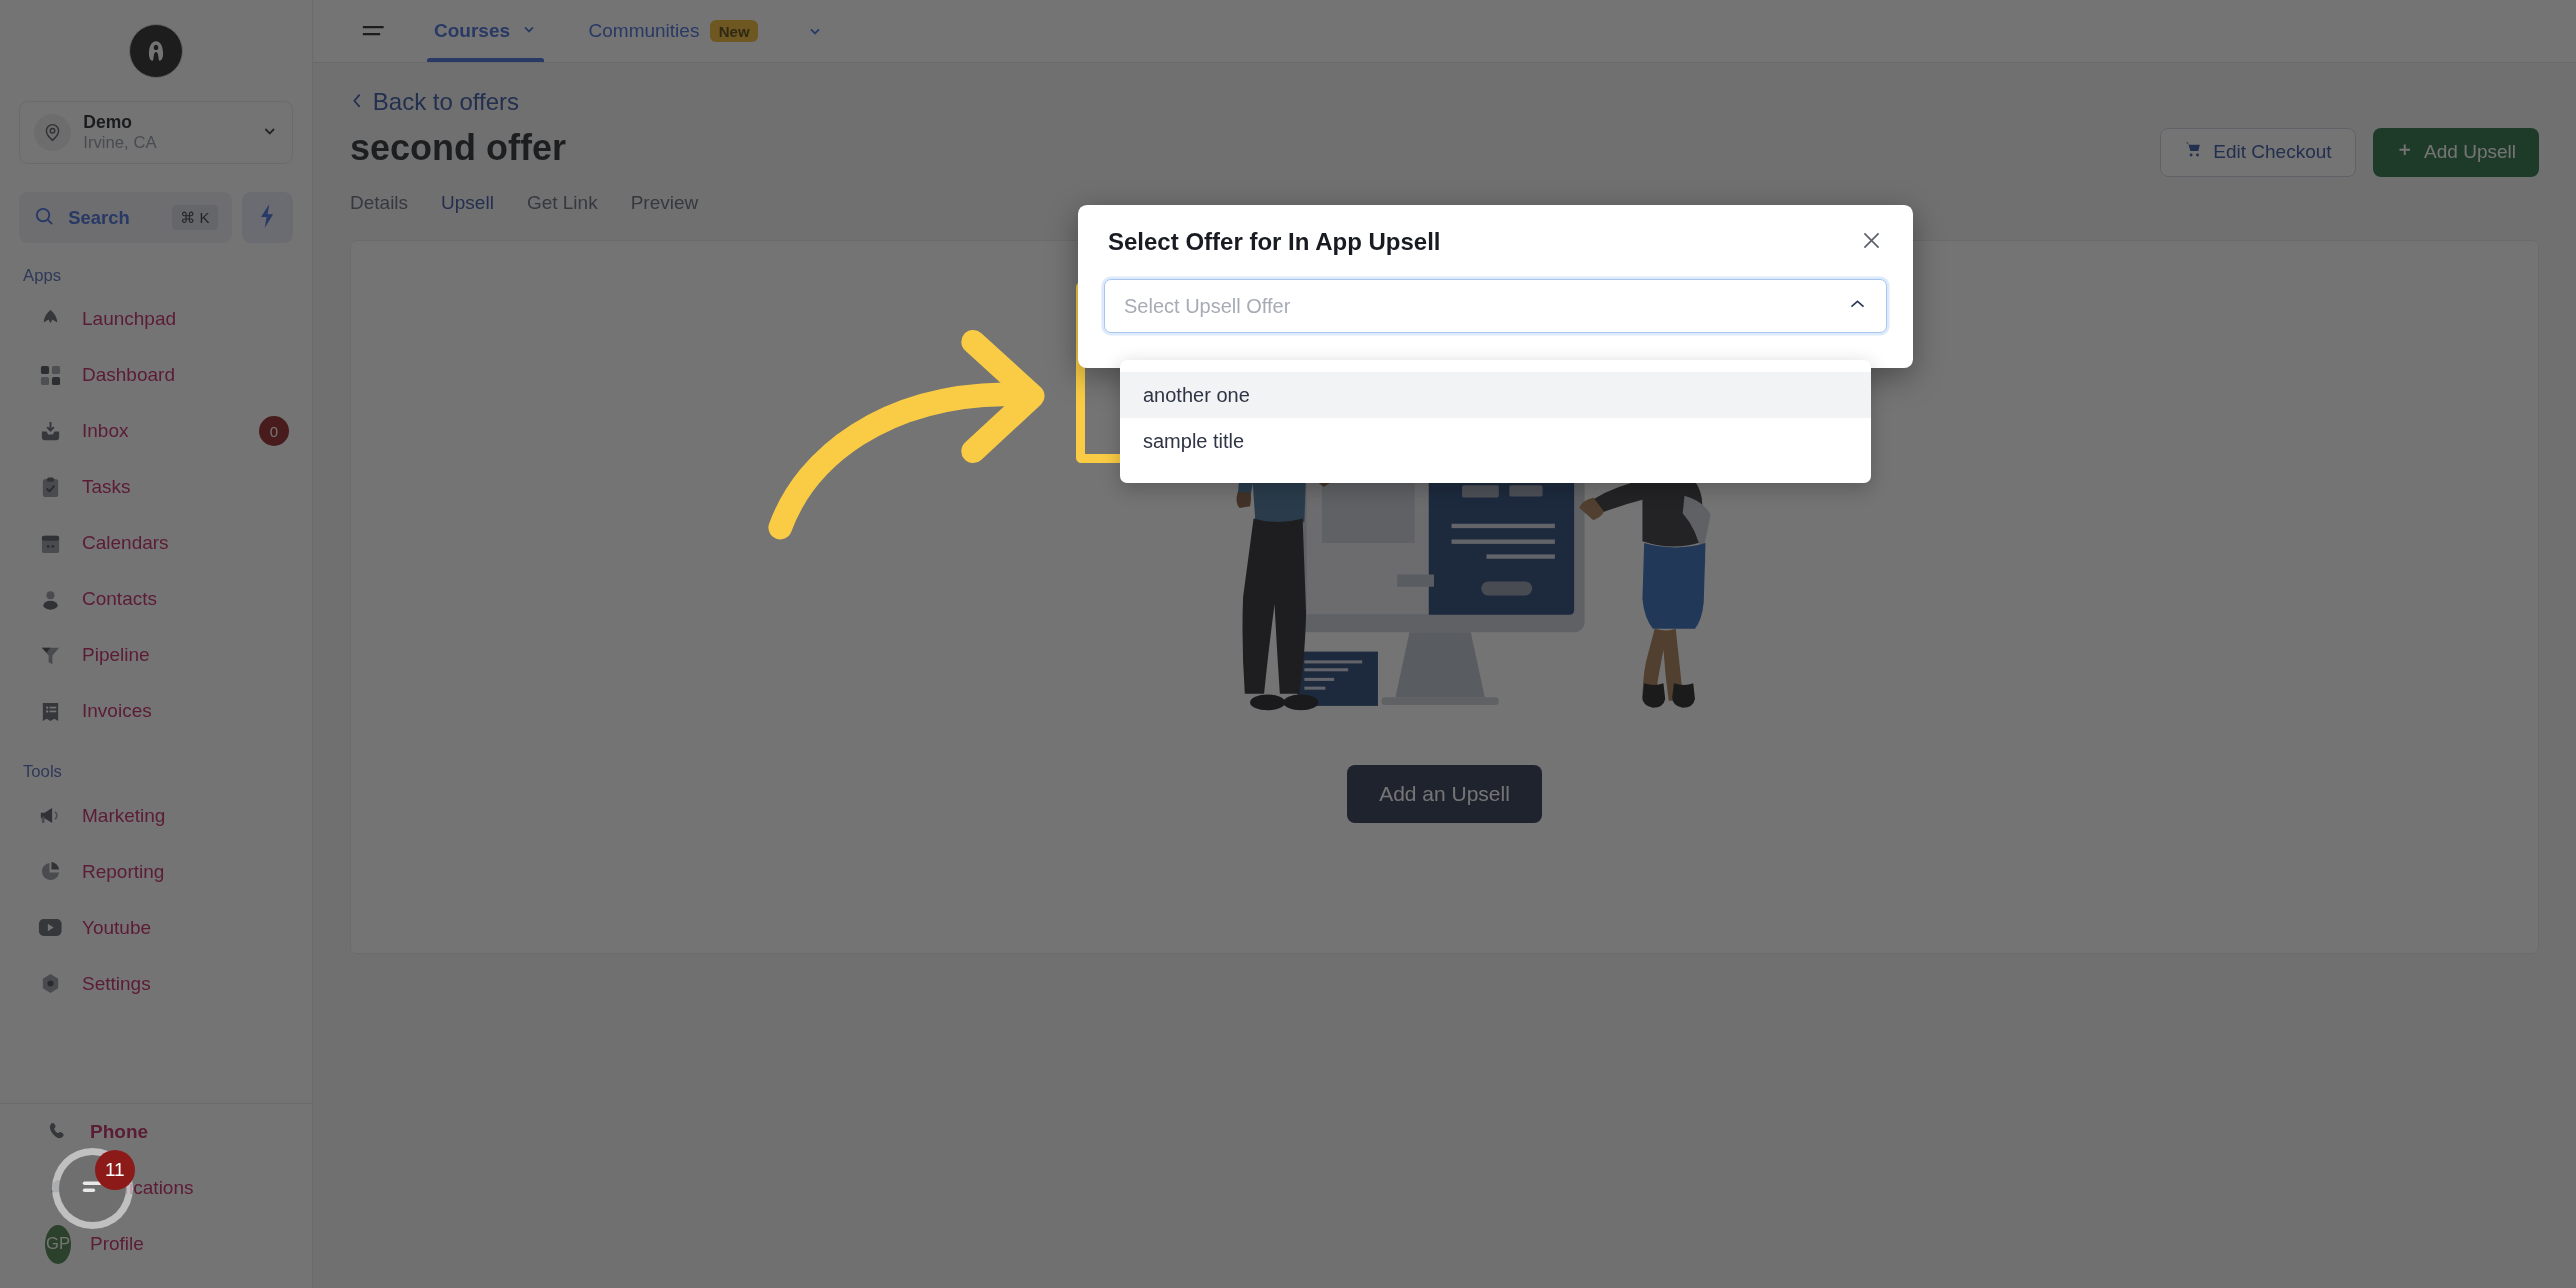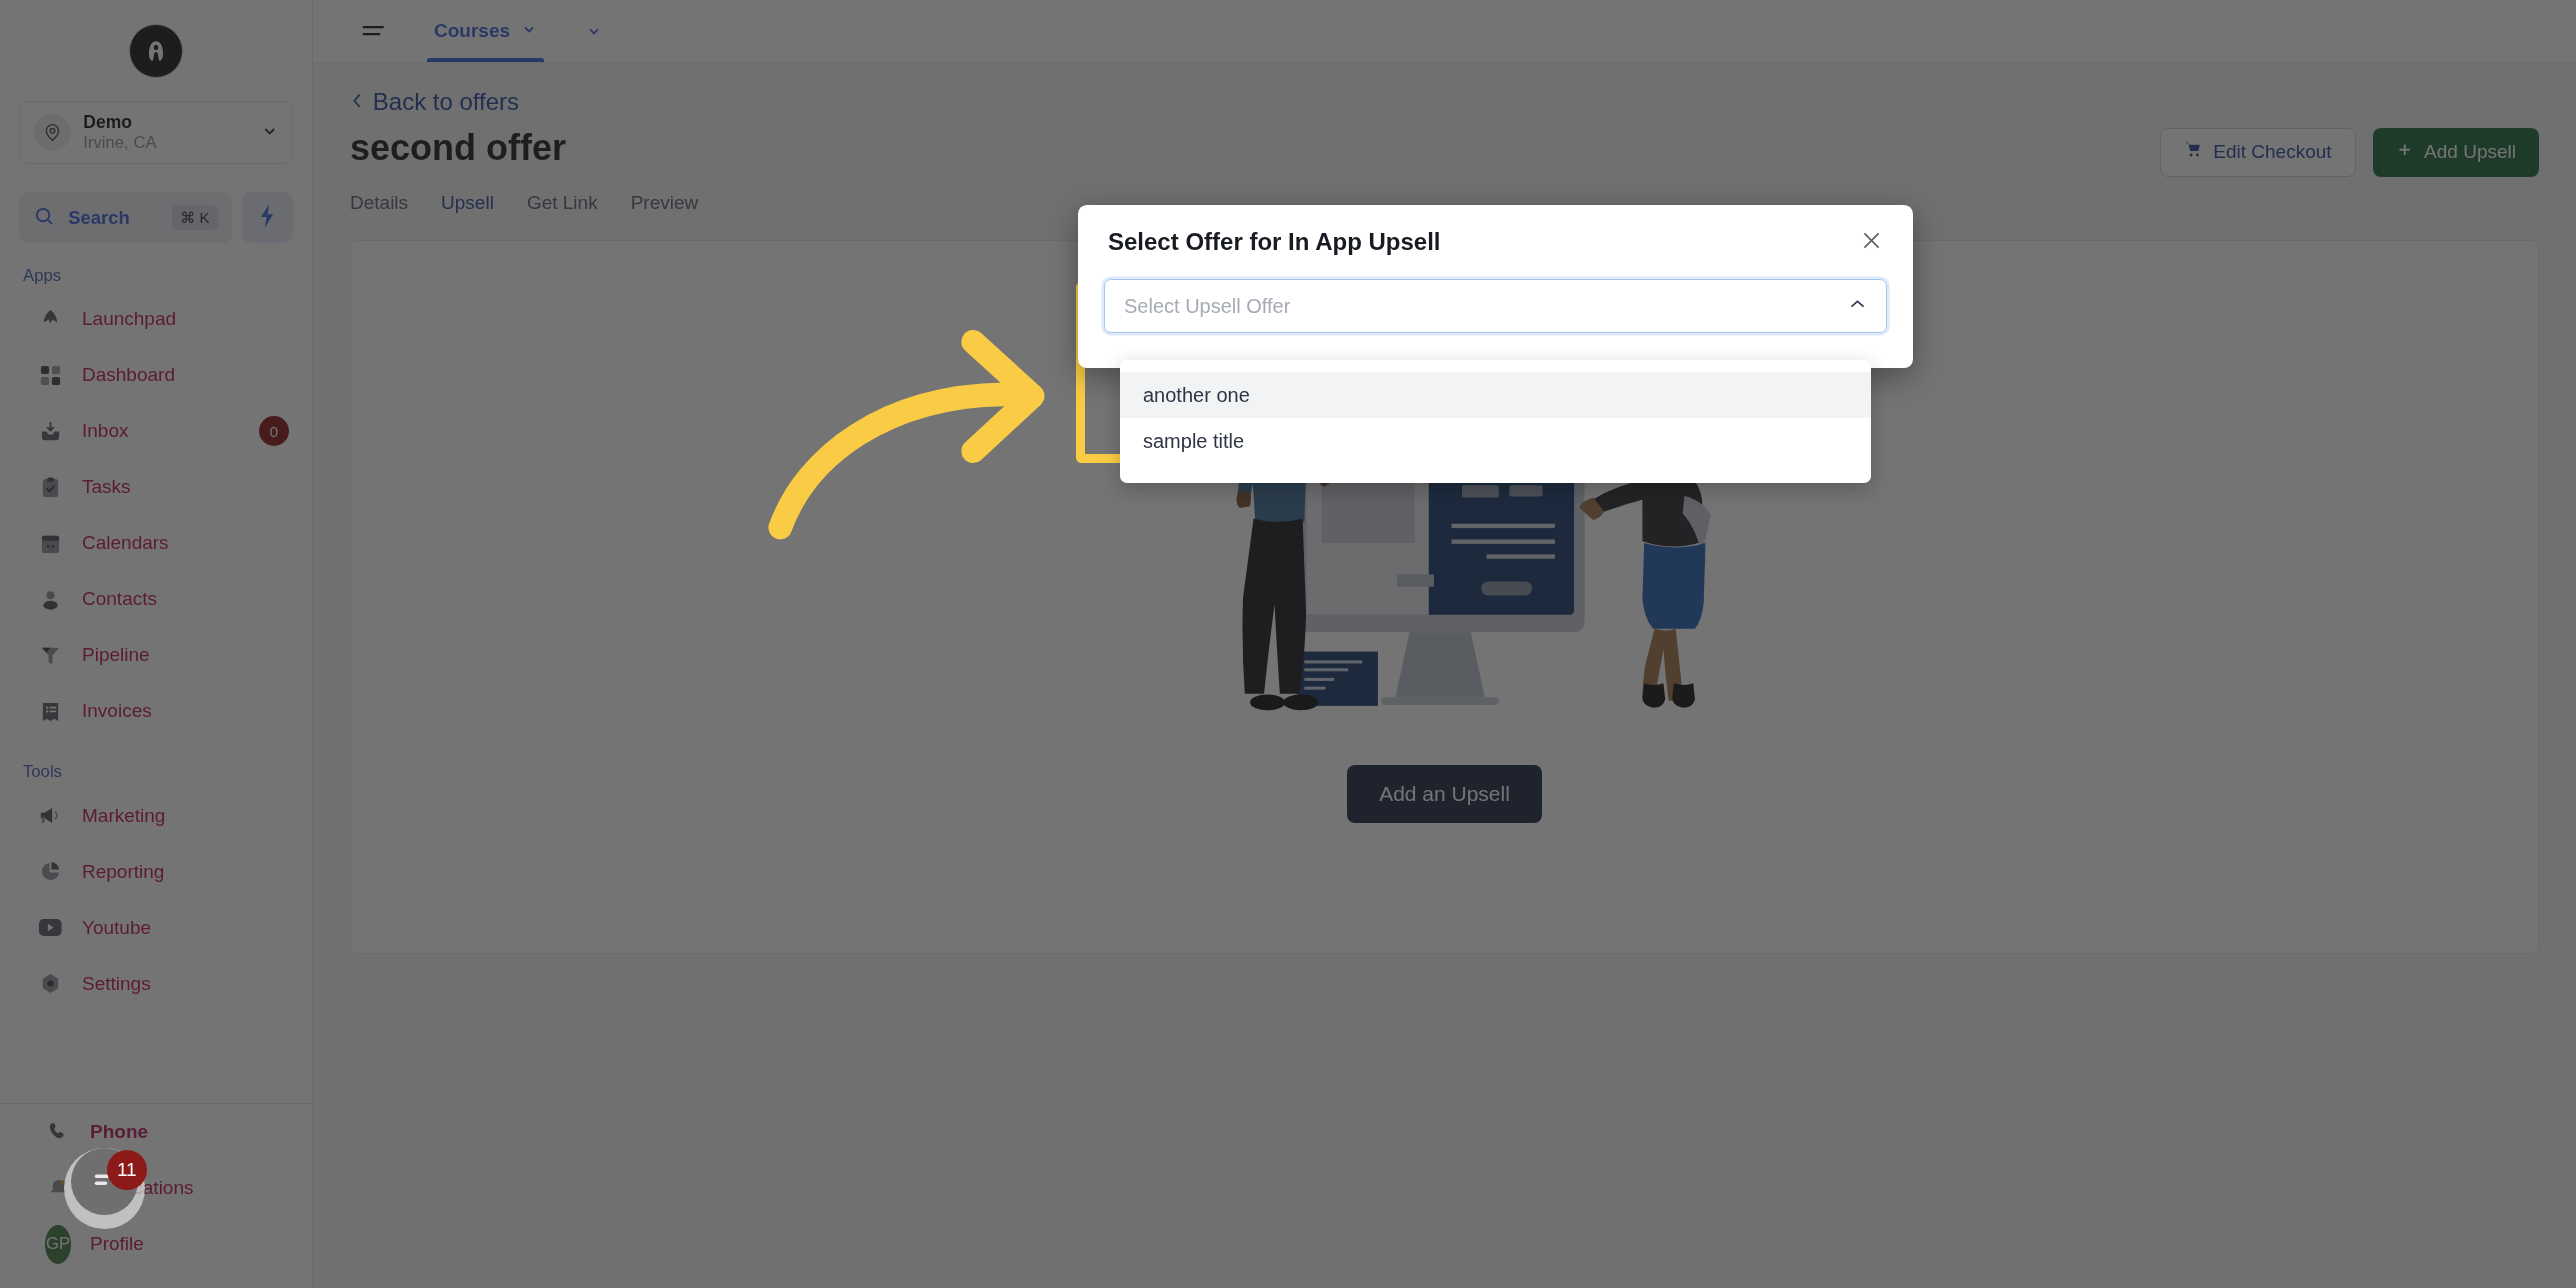--- a/index.html
+++ b/index.html
@@ -183,24 +183,24 @@
     left: 1076px; top: 282px; width: 734px; height: 181px;
     border: 9.6px solid #facc45; border-radius: 5.3px;
     background: transparent;
   }
 
   
   .arrow-ann { position:absolute; left: 754px; top: 324px; z-index: 61; }
 
   
   .chat-widget {
-    position:absolute; left: 64px; top: 1148px; z-index: 70;
+    position:absolute; left: 52px; top: 1148px; z-index: 70;
     width: 81px; height: 81px; border-radius: 50%;
     background: rgba(255,255,255,.55);
-    display:flex; justify-content:center;
+    display:flex; align-items:center; justify-content:center;
   }
   .chat-bubble {
     width: 67px; height: 67px; border-radius: 50%;
     background:#6f6f6f; display:flex;align-items:center;justify-content:center;
   }
   .chat-badge {
     position:absolute; right:-1.8px; top: 1.8px;
     min-width:40px;height:40px;border-radius:20px;background:#8b1a18;color:#fff;
     display:flex;align-items:center;justify-content:center;font-size:19px;
   }
@@ -432,20 +432,24 @@
               <path d="M2 6h24M2 14h20"></path>
             </svg>
         </div>
         <div class="tab active">
           <span>Courses</span>
           <span>
             <svg width="16" height="16" viewBox="0 0 20 20" fill="none" stroke="#3a64d8" stroke-width="2.2">
                 <path d="M5 8l5 5 5-5"></path>
               </svg>
           </span>
+        </div>
+        <div class="tab">
+          <span>Communities</span>
+          <span class="pill-new">New</span>
         </div>
         <div class="topbar-caret">
           <svg width="16" height="16" viewBox="0 0 20 20" fill="none" stroke="#3a64d8" stroke-width="2.2">
               <path d="M5 8l5 5 5-5"></path>
             </svg>
         </div>
       </div>
 
       <div class="page">
         <div class="back-link">

